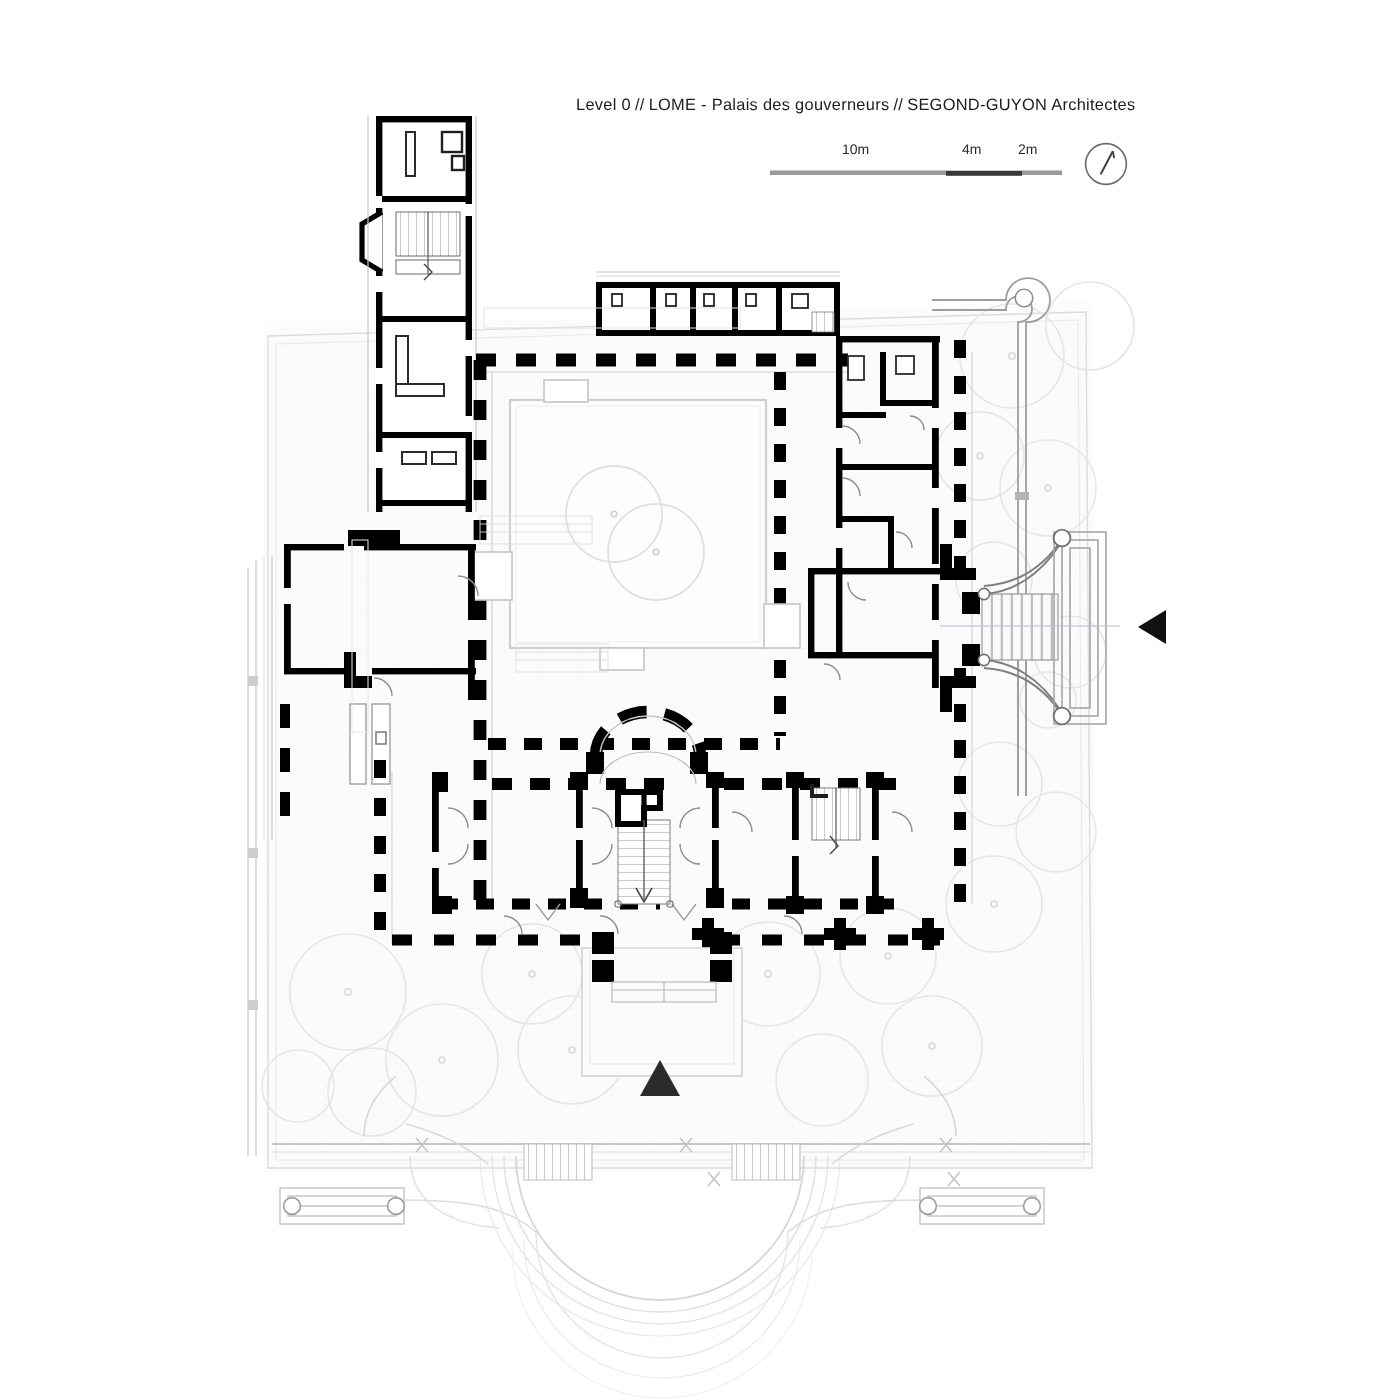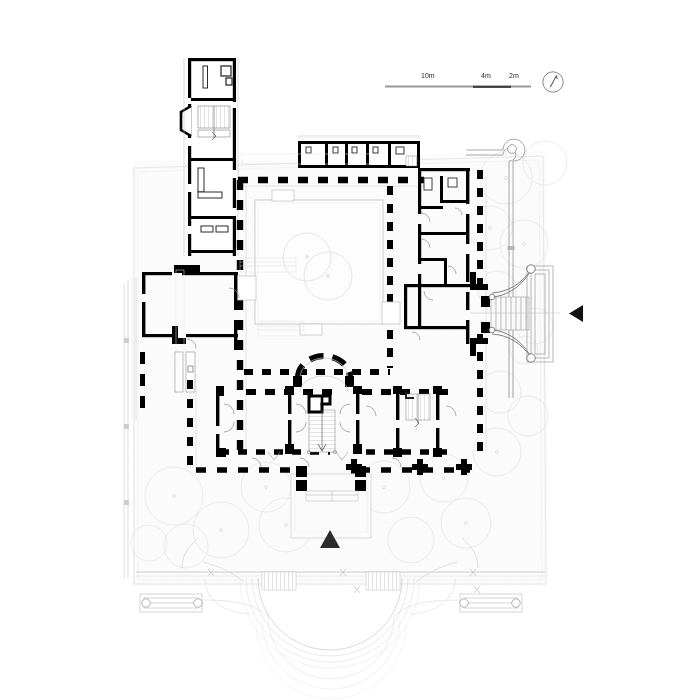--- a/index.html
+++ b/index.html
@@ -61,20 +61,23 @@
     position: absolute;
     left: 0;
     top: 0;
   }
 </style>
 </head>
 <body>
 
 <div id="sheet">
 
+  <div id="title-block">
+    <span>Level 0</span><span class="sep">//</span><span>LOME - Palais des gouverneurs</span><span class="sep">//</span><span>SEGOND-GUYON Architectes</span>
+  </div>
 
   <div id="scalebar-wrap">
     <svg width="160" height="24" viewBox="0 0 160 24">
       <rect x="0" y="13.5" width="88" height="2.0" fill="#9a9a9a"></rect>
       <rect x="88" y="13.5" width="38" height="2.4" fill="#3a3a3a"></rect>
       <rect x="126" y="13.5" width="20" height="2.0" fill="#9a9a9a"></rect>
       <rect x="0" y="13.0" width="146" height="0.5" fill="#c9c9c9"></rect>
     </svg>
     <div class="scale-label" style="left:36px; top:0px;">10m</div>
     <div class="scale-label" style="left:96px; top:0px;">4m</div>

